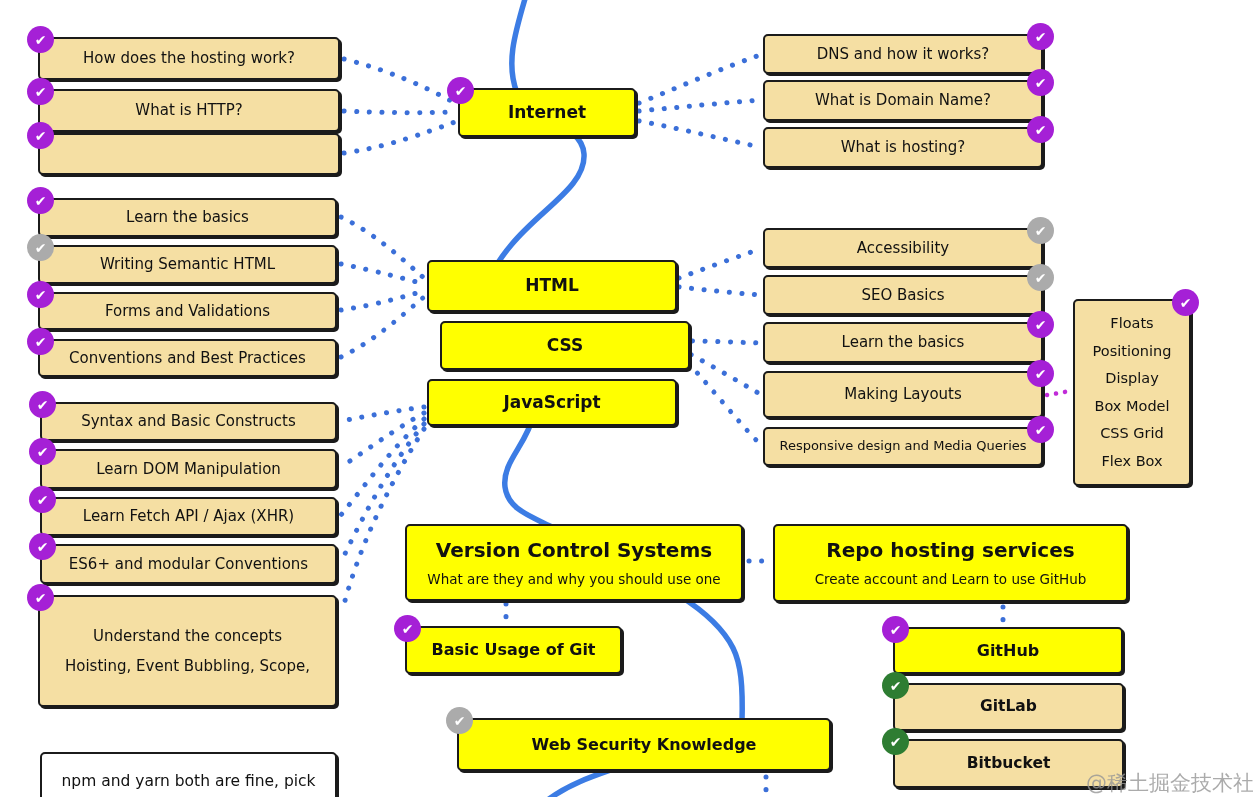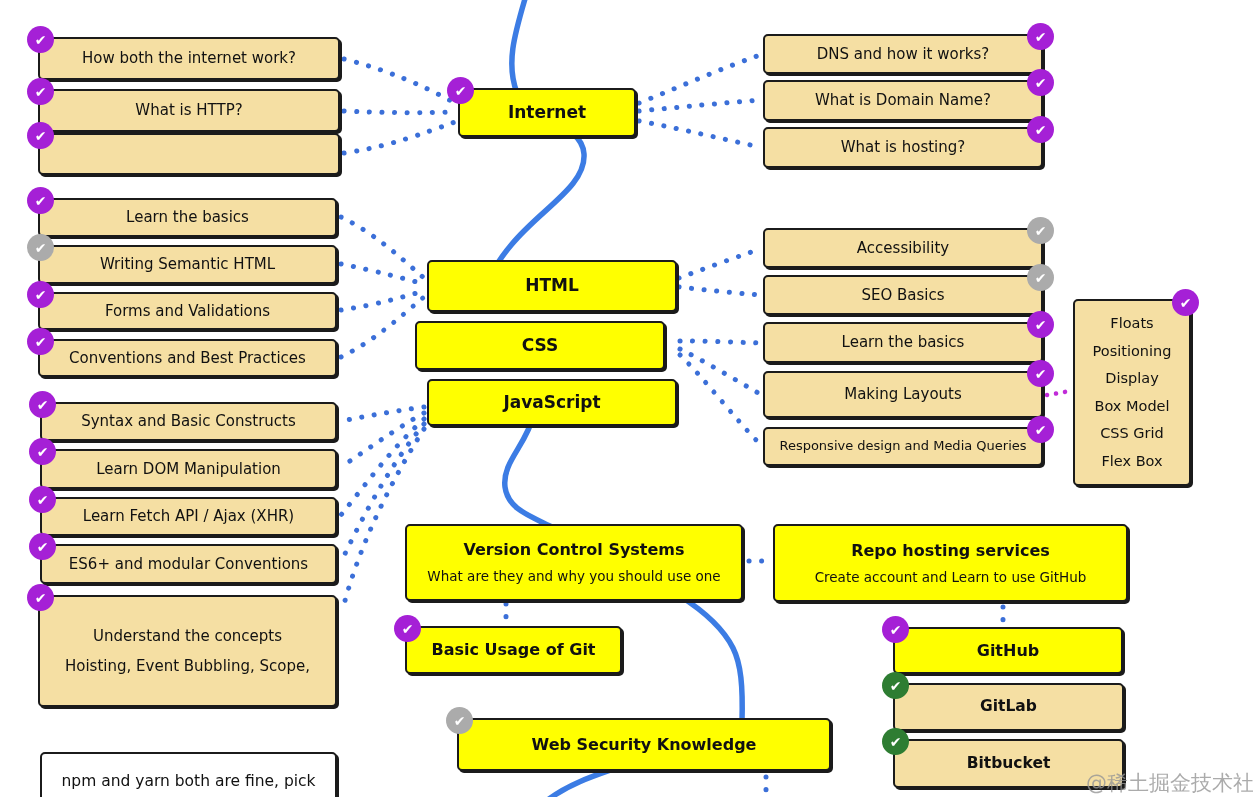--- a/index.html
+++ b/index.html
@@ -14,21 +14,21 @@
     box-shadow:2px 2px 0 #1b1b1b;
     display:flex;flex-direction:column;align-items:center;justify-content:center;
     text-align:center;font-size:15px;line-height:1.25;padding:2px 8px;
   }
   .yellow{background:#FFFF00;font-weight:bold;font-size:16px;}
   .white{background:#ffffff;justify-content:flex-start;padding-top:18px;font-size:15.5px;}
   .big{font-size:17px;}
   .boldtxt{font-weight:bold;font-size:15.5px;}
   .small{font-size:13px;}
   .subtitle{font-weight:normal;font-size:13.5px;margin-top:8px;}
-  .title{font-weight:bold;font-size:16px;}
+  .title{font-weight:bold;font-size:20px;}
   .lines6{line-height:27.5px;font-size:14.5px;}
   .lines3{line-height:30px;font-size:15px;}
   .badge{
     position:absolute;width:27px;height:27px;border-radius:50%;z-index:4;
     display:flex;align-items:center;justify-content:center;
     color:#fff;font-size:14px;font-weight:bold;line-height:1;
   }
   .bl{left:-13px;top:-13px;}
   .br{right:-13px;top:-13px;}
   .purple{background:#A520D6;}
@@ -77,21 +77,21 @@
       <path d="M 1003 607 L 1003 625"></path>
       <path d="M 766 777 L 766 799"></path>
     </g>
     <g fill="none" stroke="#C02BD8" stroke-width="4.5" stroke-linecap="round" stroke-dasharray="0.1 9">
       <path d="M 1047 395 C 1055 394 1063 392 1071 391"></path>
     </g>
   </svg>
 
   <div class="node" style="left:38px;top:37px;width:302px;height:43px">
     <span class="badge purple bl">✔</span>
-    <span>How both the internet work?</span>
+    <span>How does the hosting work?</span>
   </div>
   <div class="node" style="left:38px;top:89px;width:302px;height:43px">
     <span class="badge purple bl">✔</span>
     <span>What is HTTP?</span>
   </div>
   <div class="node" style="left:38px;top:133px;width:302px;height:42px">
     <span class="badge purple bl">✔</span>
   </div>
 
   <div class="node yellow big" style="left:458px;top:88px;width:178px;height:49px">
@@ -125,21 +125,21 @@
     <span>Forms and Validations</span>
   </div>
   <div class="node" style="left:38px;top:339px;width:299px;height:38px">
     <span class="badge purple bl">✔</span>
     <span>Conventions and Best Practices</span>
   </div>
 
   <div class="node yellow big" style="left:427px;top:260px;width:250px;height:52px">
     <span>HTML</span>
   </div>
-  <div class="node yellow big" style="left:415px;top:321px;width:250px;height:49px">
+  <div class="node yellow big" style="left:440px;top:321px;width:250px;height:49px">
     <span>CSS</span>
   </div>
   <div class="node yellow big" style="left:427px;top:379px;width:250px;height:47px">
     <span>JavaScript</span>
   </div>
 
   <div class="node" style="left:763px;top:228px;width:280px;height:40px">
     <span class="badge gray br">✔</span>
     <span>Accessibility</span>
   </div>

